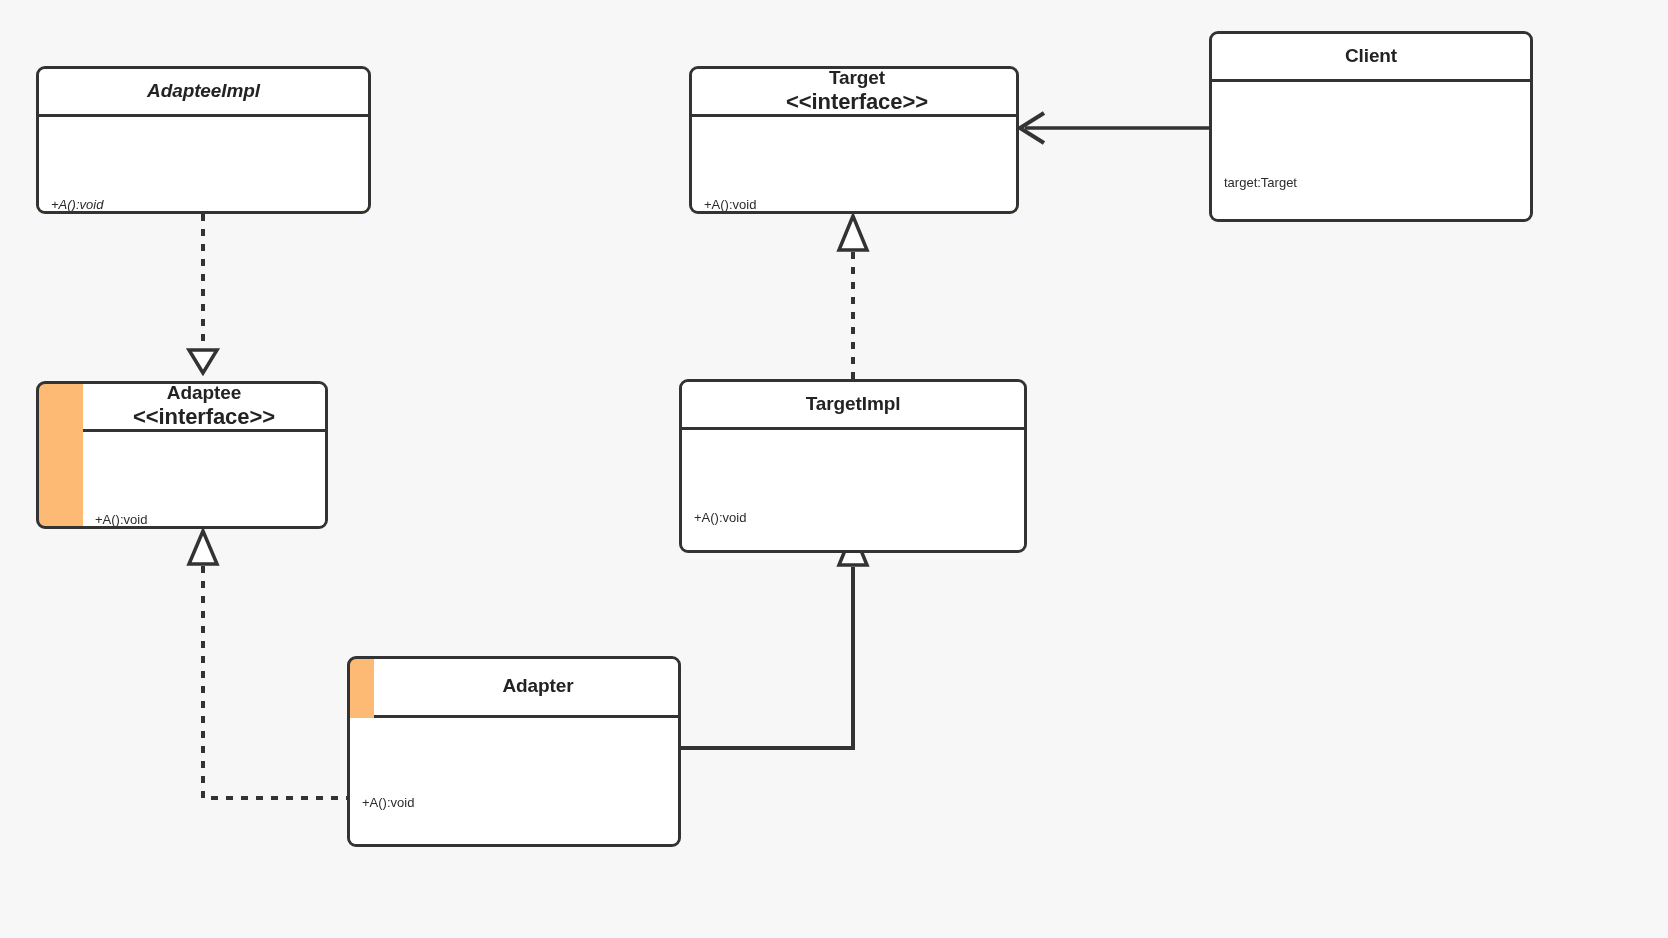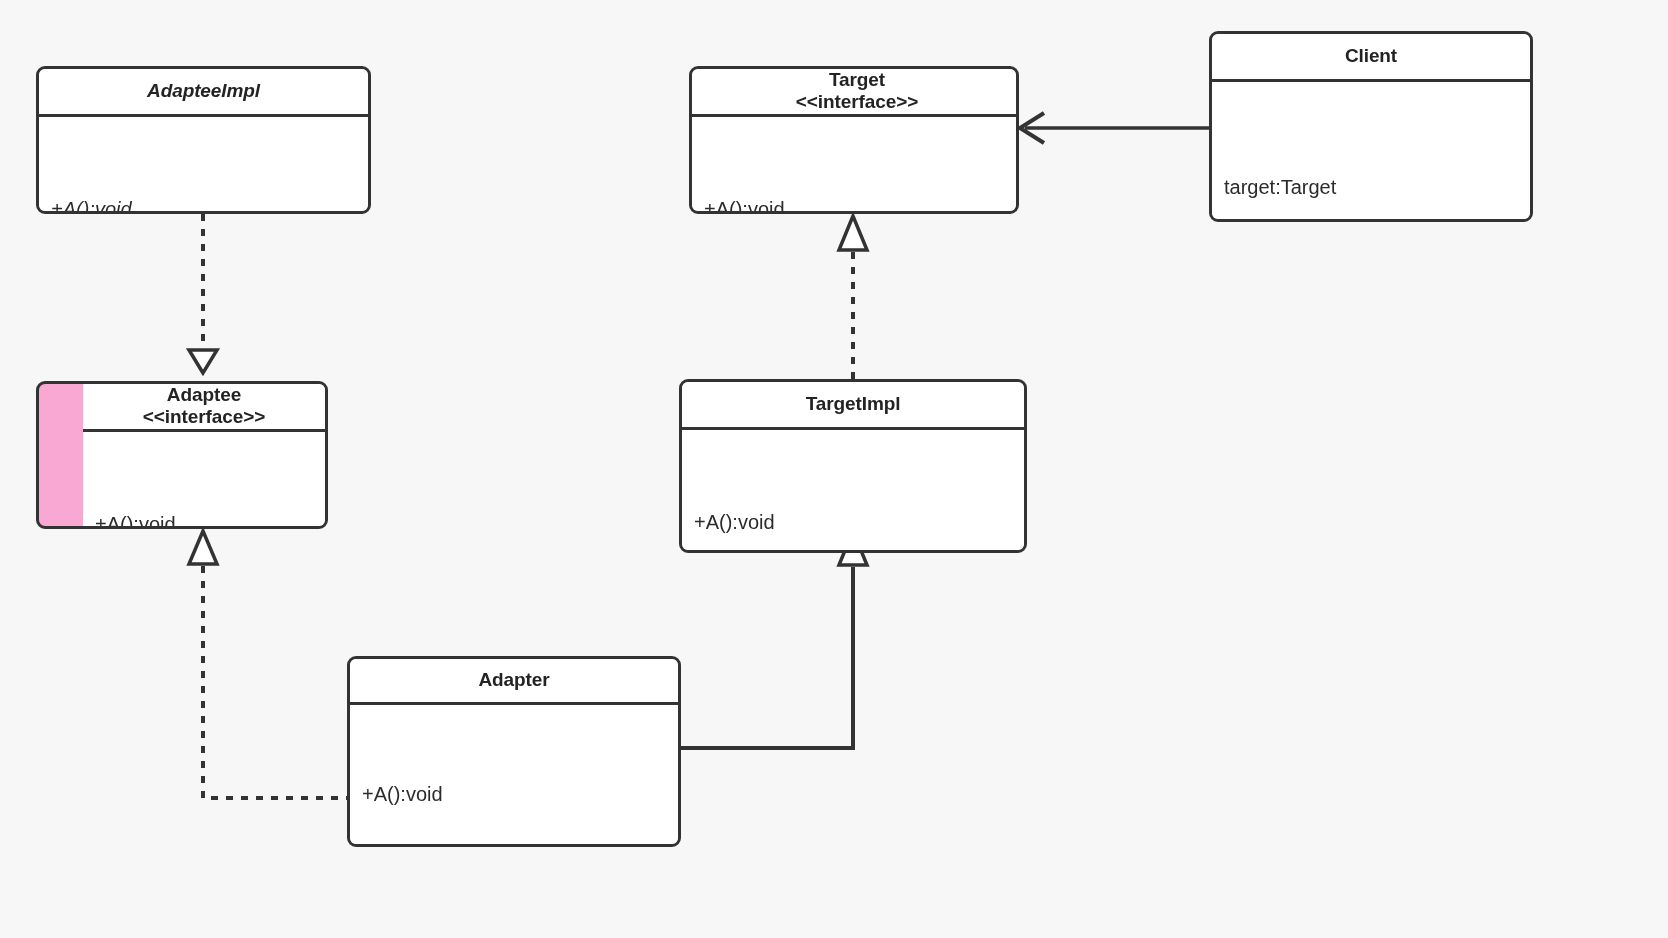--- a/index.html
+++ b/index.html
@@ -25,21 +25,21 @@
   #edges {
     position: absolute;
     left: 0; top: 0;
     width: 1668px;
     height: 938px;
     pointer-events: none;
   }
   .uml-class {
     position: absolute;
     box-sizing: border-box;
-    background: #f9a8d4;
+    background: #fdba74;
     border: 3px solid #333333;
     border-radius: 9px;
     display: flex;
     flex-direction: column;
     overflow: hidden;
   }
   .uml-header {
     box-sizing: border-box;
     width: 100%;
     border-bottom: 3px solid #333333;
@@ -53,35 +53,35 @@
   .uml-name {
     font-weight: bold;
     font-size: 19px;
     color: #232323;
     line-height: 1.15;
     text-align: center;
     letter-spacing: -0.1px;
   }
   .uml-stereotype {
     font-weight: bold;
-    font-size: 19px;
+    font-size: 22px;
     color: #232323;
     line-height: 1.15;
     text-align: center;
     letter-spacing: -0.1px;
   }
   .uml-body {
     flex: 1 1 auto;
     position: relative;
     background: #ffffff;
   }
   .uml-member {
     position: absolute;
     left: 12px;
-    font-size: 20px;
+    font-size: 13px;
     color: #2b2b2b;
     white-space: nowrap;
     line-height: 1.2;
   }
 </style>
 </head>
 <body>
 
 <div id="canvas">
 
@@ -151,21 +151,21 @@
       </div>
       <div class="uml-class" style="left: 1209px; top: 31px; width: 324px; height: 191px;">
         <div class="uml-header" style="height: 48px;">
           <div class="uml-name">Client</div>
         </div>
         <div class="uml-body">
           <div class="uml-member" style="top: 93px;">target:Target</div>
         </div>
       </div>
       <div class="uml-class" style="left: 347px; top: 656px; width: 334px; height: 191px;">
-        <div class="uml-header" style="height: 46px;">
+        <div class="uml-header" style="height: 59px; margin-left: 24px;">
           <div class="uml-name">Adapter</div>
         </div>
         <div class="uml-body">
           <div class="uml-member" style="top: 77px;">+A():void</div>
         </div>
       </div>
     </div>
 
 </div>
 

